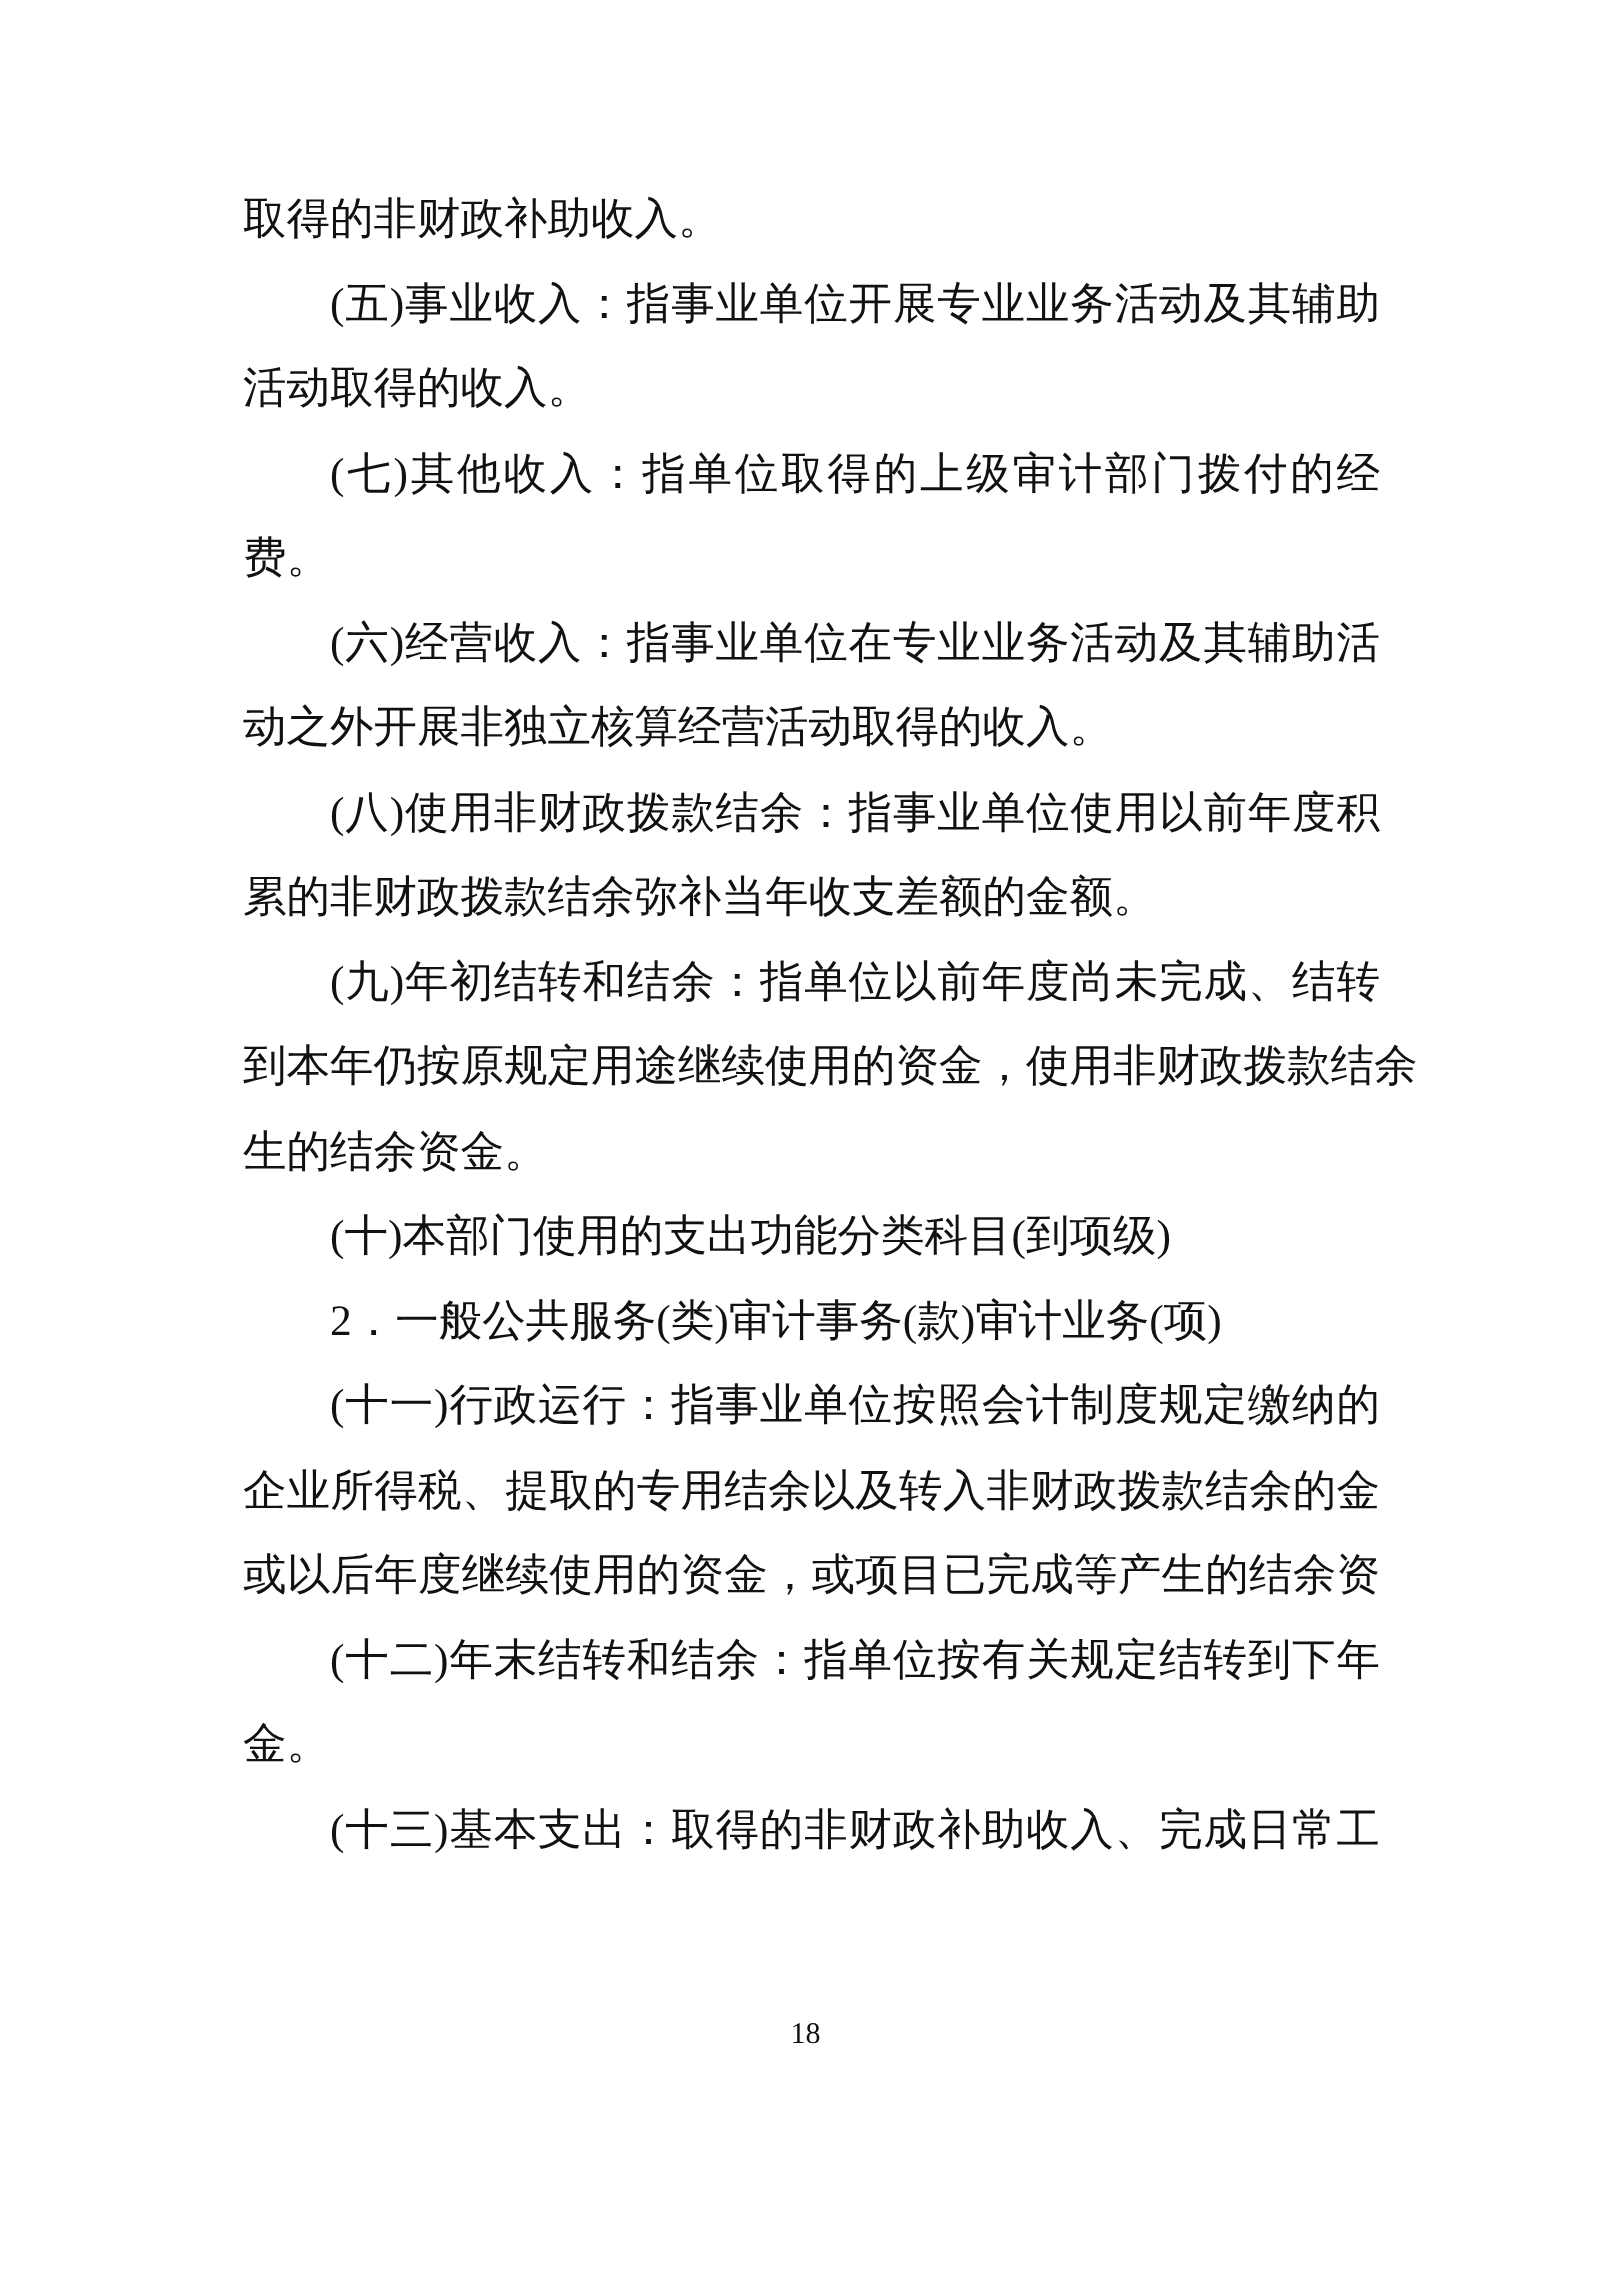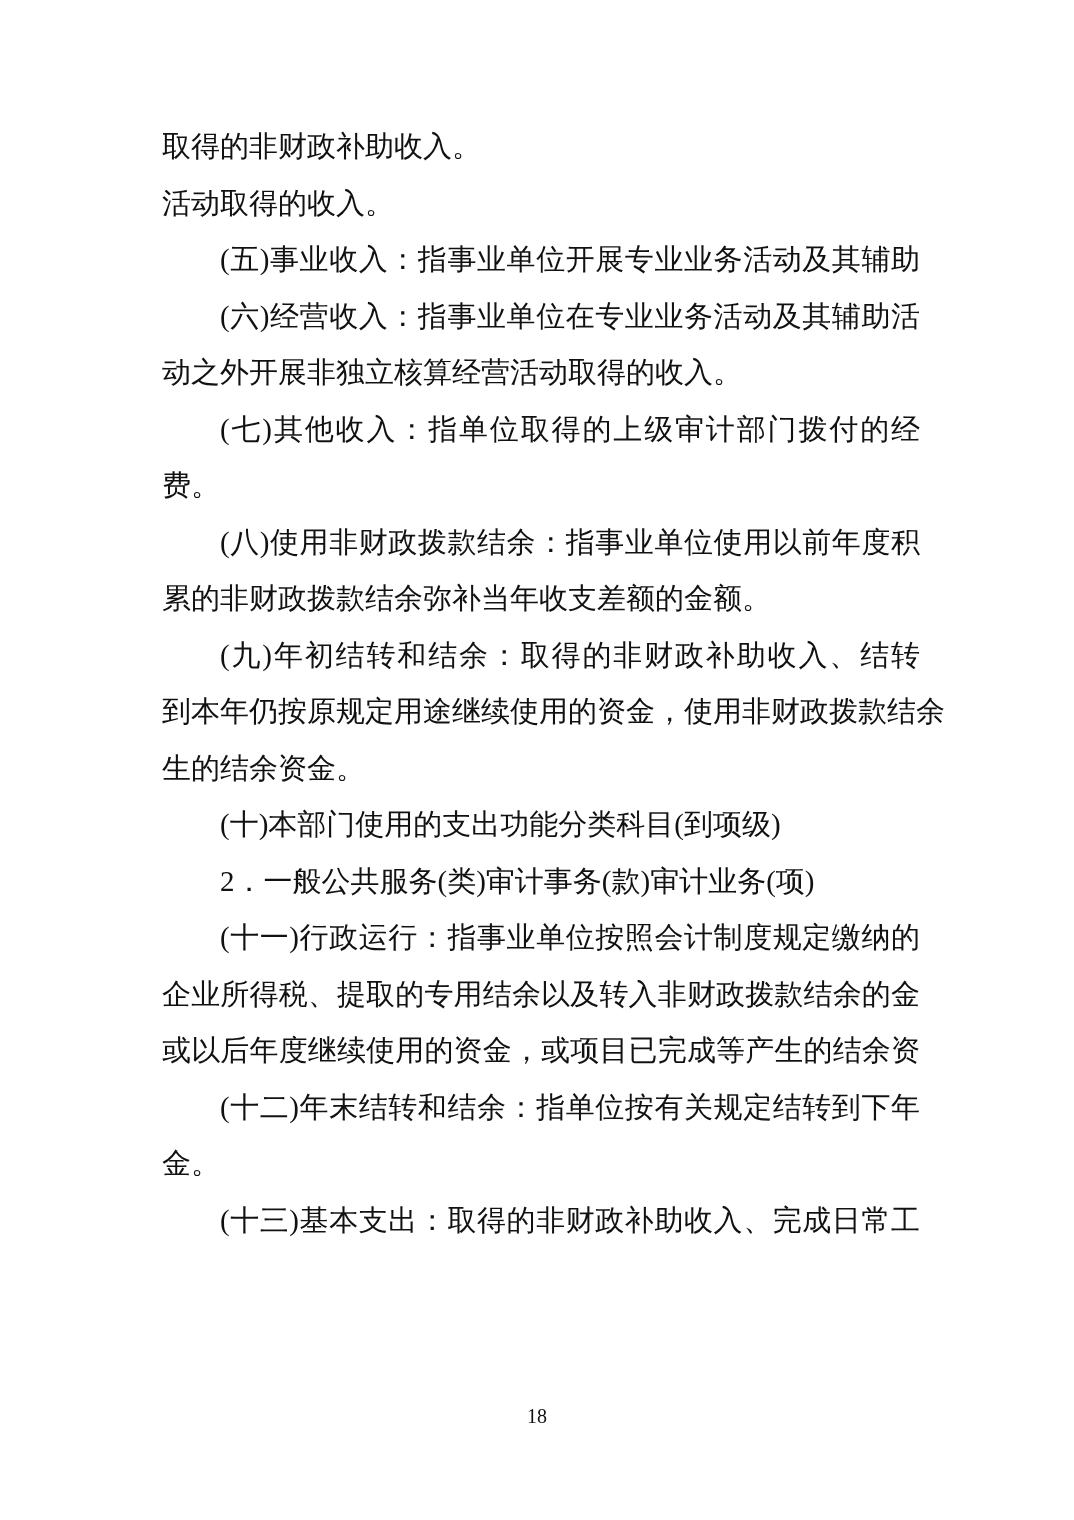--- a/index.html
+++ b/index.html
@@ -31,61 +31,61 @@
   }
   .fill {
     text-align: justify;
     text-align-last: justify;
     text-justify: inter-character;
   }
   .ind { text-indent: 58px; }
   .page-number {
     position: absolute;
     left: 0;
-    top: 1403px;
+    top: 1343px;
     width: 100%;
     text-align: center;
     font-size: 20px;
     line-height: 26px;
     color: #111111;
   }
 </style>
 </head>
 <body>
 
 <div class="page">
 
   <div class="text-block">
 
     <div class="para">
       <div class="ln">取得的非财政补助收入。</div>
     </div>
 
     <div class="para">
+      <div class="ln ind fill">(五)事业收入：指事业单位开展专业业务活动及其辅助</div>
       <div class="ln">活动取得的收入。</div>
-      <div class="ln ind fill">(五)事业收入：指事业单位开展专业业务活动及其辅助</div>
+    </div>
+
+    <div class="para">
+      <div class="ln ind fill">(七)其他收入：指单位取得的上级审计部门拨付的经</div>
+      <div class="ln">费。</div>
     </div>
 
     <div class="para">
       <div class="ln ind fill">(六)经营收入：指事业单位在专业业务活动及其辅助活</div>
       <div class="ln">动之外开展非独立核算经营活动取得的收入。</div>
     </div>
 
     <div class="para">
-      <div class="ln ind fill">(七)其他收入：指单位取得的上级审计部门拨付的经</div>
-      <div class="ln">费。</div>
-    </div>
-
-    <div class="para">
       <div class="ln ind fill">(八)使用非财政拨款结余：指事业单位使用以前年度积</div>
       <div class="ln">累的非财政拨款结余弥补当年收支差额的金额。</div>
     </div>
 
     <div class="para">
-      <div class="ln ind fill">(九)年初结转和结余：取得的非财政补助收入、结转</div>
+      <div class="ln ind fill">(九)年初结转和结余：指单位以前年度尚未完成、结转</div>
       <div class="ln fill">到本年仍按原规定用途继续使用的资金，使用非财政拨款结余</div>
       <div class="ln">生的结余资金。</div>
     </div>
 
     <div class="para">
       <div class="ln ind">(十)本部门使用的支出功能分类科目(到项级)</div>
     </div>
 
 
     <div class="para">

